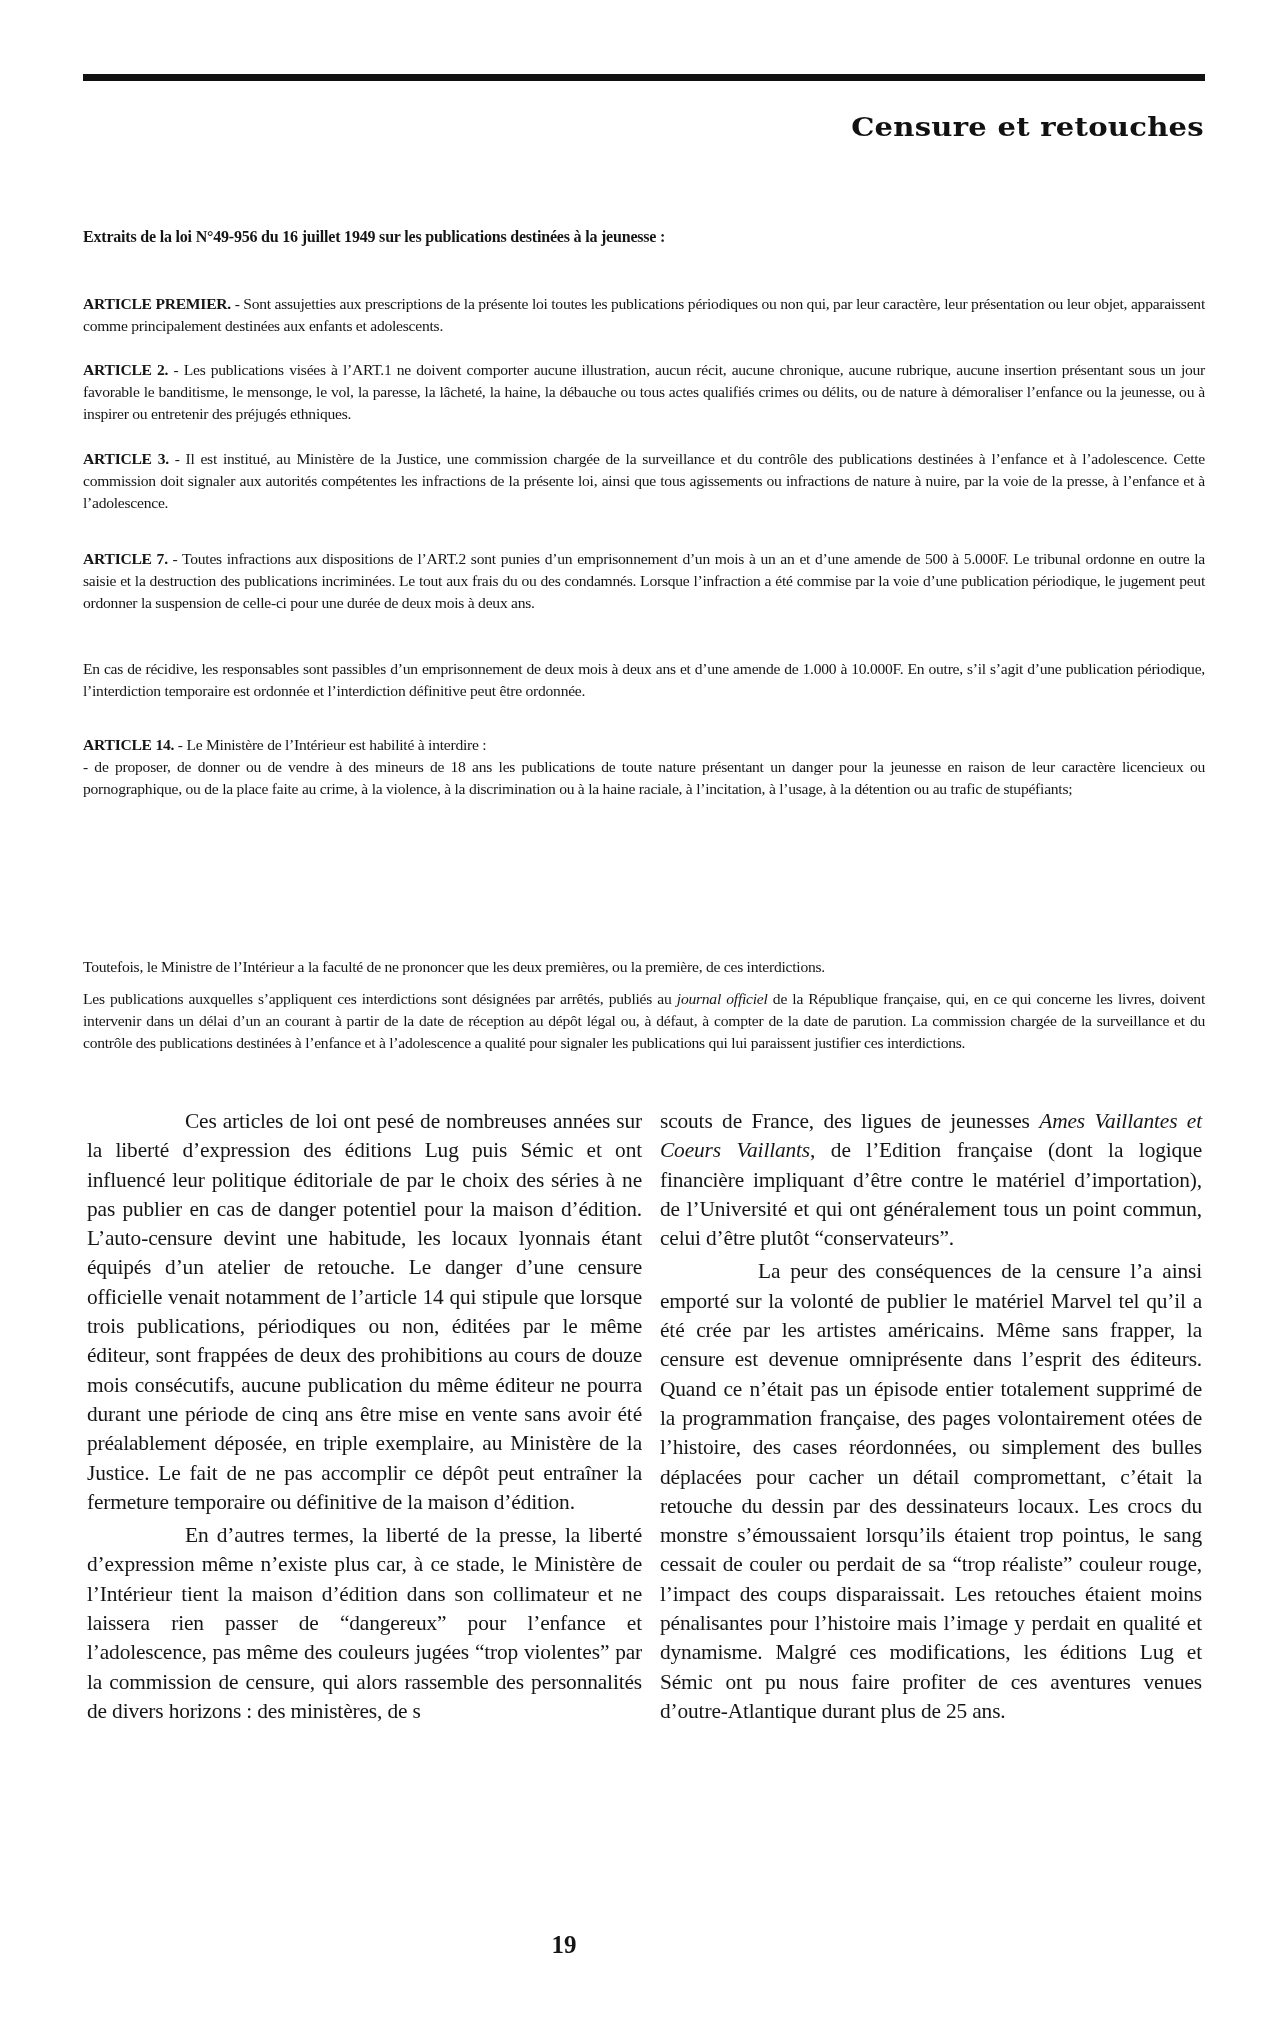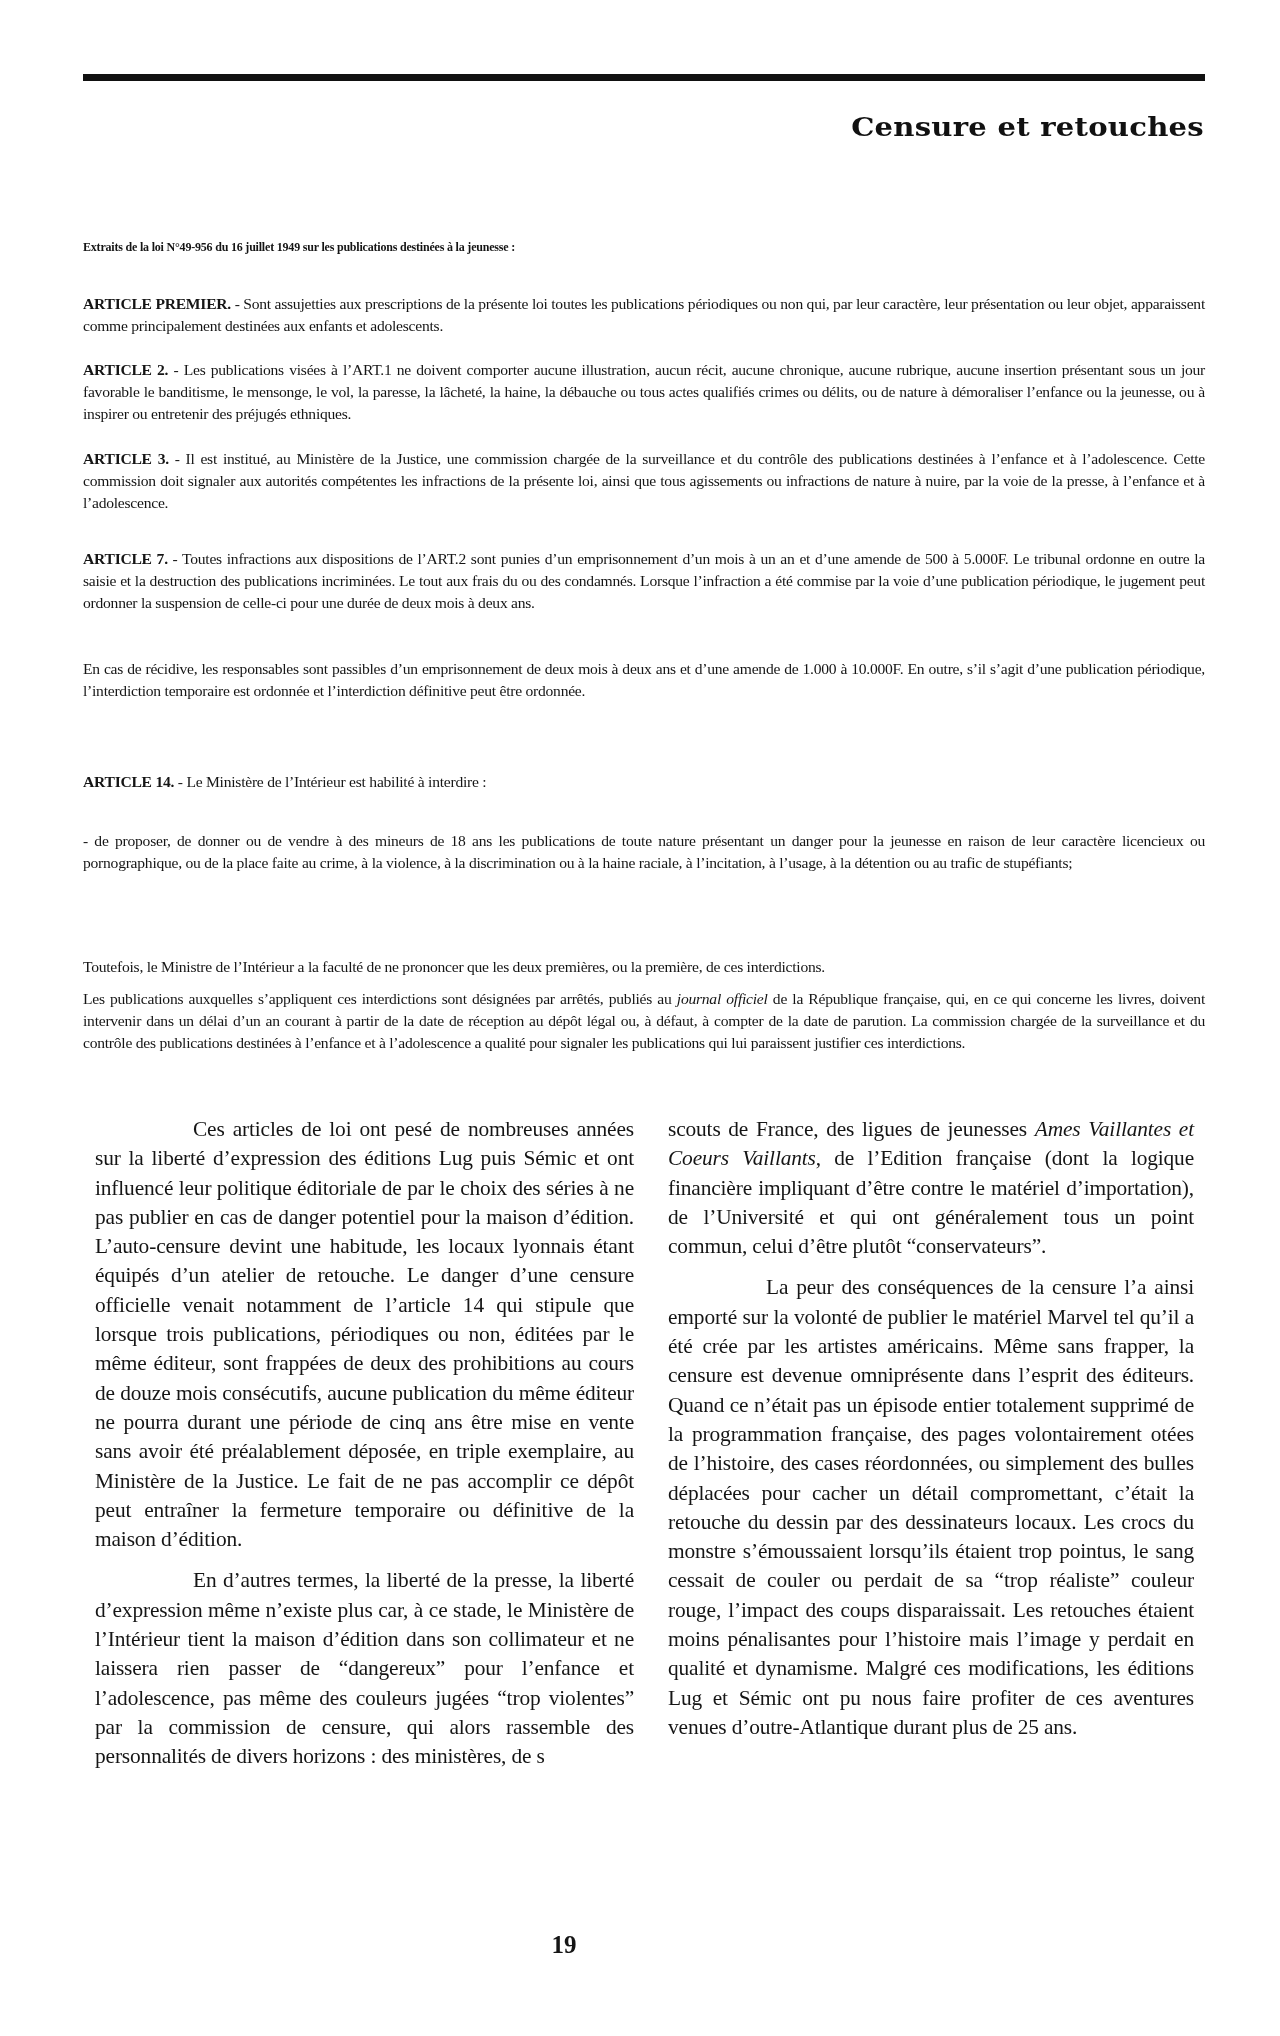--- a/index.html
+++ b/index.html
@@ -19,35 +19,35 @@
       transform: scaleX(1.12); transform-origin: right center;
       color: #111;
     }
     .legal {
       position: absolute; left: 83px; top: 0; width: 1122px;
       font-size: 15.6px; line-height: 22px; letter-spacing: -0.25px;
       text-align: justify;
       font-family: "Liberation Serif", serif;
     }
     .legal .intro {
-      position: absolute; left: 0; top: 236px; width: 1122px;
-      font-weight: bold; font-size: 12px; letter-spacing: -0.2px;
+      position: absolute; left: 0; top: 226px; width: 1122px;
+      font-weight: bold; font-size: 16px; letter-spacing: -0.2px;
     }
     .legal .block { position: absolute; left: 0; width: 1122px; margin: 0; }
     .legal .block b { font-weight: bold; }
-    .legal .block .line { display: block; margin-top: 37px; }
+    .legal .block .line { display: block; }
     .legal i { font-style: italic; }
 
     .col {
       position: absolute; width: 563px;
       font-family: "Liberation Serif", serif;
       font-size: 21.4px; line-height: 29.3px;
       text-align: justify; letter-spacing: -0.15px;
     }
-    .col p { margin: 12px; }
+    .col p { margin: 4px; }
     .col .indent { text-indent: 98px; }
     .col-left { left: 83px; top: 1103px; }
     .col-right { left: 656px; top: 1103px; width: 550px; }
     .page-number {
       position: absolute; left: 0; width: 1128px; top: 1931px;
       text-align: center; font-weight: bold; font-size: 25px;
       font-family: "Liberation Serif", serif;
     }
   </style>
 </head>

